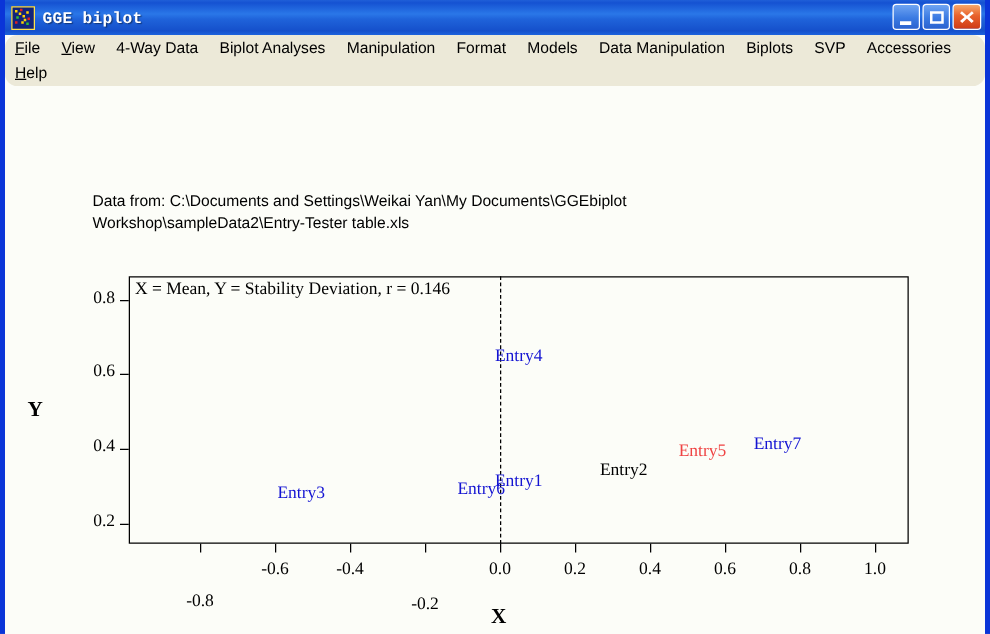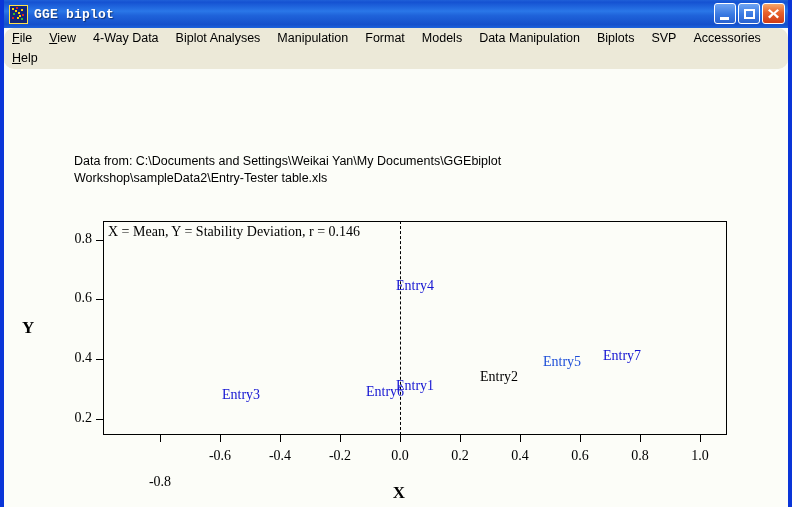--- a/index.html
+++ b/index.html
@@ -298,40 +298,40 @@
           <div class="ylabel" style="top: 221.417px;">0.6</div>
           <div class="tick-y" style="top: 170.557px;"></div>
           <div class="ylabel" style="top: 161.557px;">0.8</div>
           <div class="tick-x" style="left: 156px;"></div>
           <div class="xlabel" style="left: 131px; margin-top: 26px;">-0.8</div>
           <div class="tick-x" style="left: 216px;"></div>
           <div class="xlabel" style="left: 191px;">-0.6</div>
           <div class="tick-x" style="left: 276px;"></div>
           <div class="xlabel" style="left: 251px;">-0.4</div>
           <div class="tick-x" style="left: 336px;"></div>
-          <div class="xlabel" style="left: 311px;">-0.2</div>
+          <div class="xlabel" style="left: 311px; margin-top: 28px;">-0.2</div>
           <div class="tick-x" style="left: 396px;"></div>
           <div class="xlabel" style="left: 371px;">0.0</div>
           <div class="tick-x" style="left: 456px;"></div>
           <div class="xlabel" style="left: 431px;">0.2</div>
           <div class="tick-x" style="left: 516px;"></div>
           <div class="xlabel" style="left: 491px;">0.4</div>
           <div class="tick-x" style="left: 576px;"></div>
           <div class="xlabel" style="left: 551px;">0.6</div>
           <div class="tick-x" style="left: 636px;"></div>
           <div class="xlabel" style="left: 611px;">0.8</div>
           <div class="tick-x" style="left: 696px;"></div>
           <div class="xlabel" style="left: 671px;">1.0</div>
           <div class="vline" style="left: 396px;"></div>
         </div>
       <div id="points-layer">
           <div class="point-label" style="left: 237px; top: 326.193px; color: rgb(20, 20, 210);">Entry3</div>
           <div class="point-label" style="left: 381px; top: 323.2px; color: rgb(20, 20, 210);">Entry6</div>
           <div class="point-label" style="left: 411px; top: 216.948px; color: rgb(20, 20, 210);">Entry4</div>
           <div class="point-label" style="left: 411px; top: 317.214px; color: rgb(20, 20, 210);">Entry1</div>
           <div class="point-label" style="left: 495px; top: 308.235px; color: #000000; text-align: center;">Entry2</div>
-          <div class="point-label" style="left: 558px; top: 293.27px; color: #1d4ed8;">Entry5</div>
+          <div class="point-label" style="left: 558px; top: 293.27px; color: #ef4444;">Entry5</div>
           <div class="point-label" style="left: 618px; top: 287.284px; color: rgb(20, 20, 210);">Entry7</div>
         </div>
     </div>
 
   </div>
 </div>
 
 </body></html>

